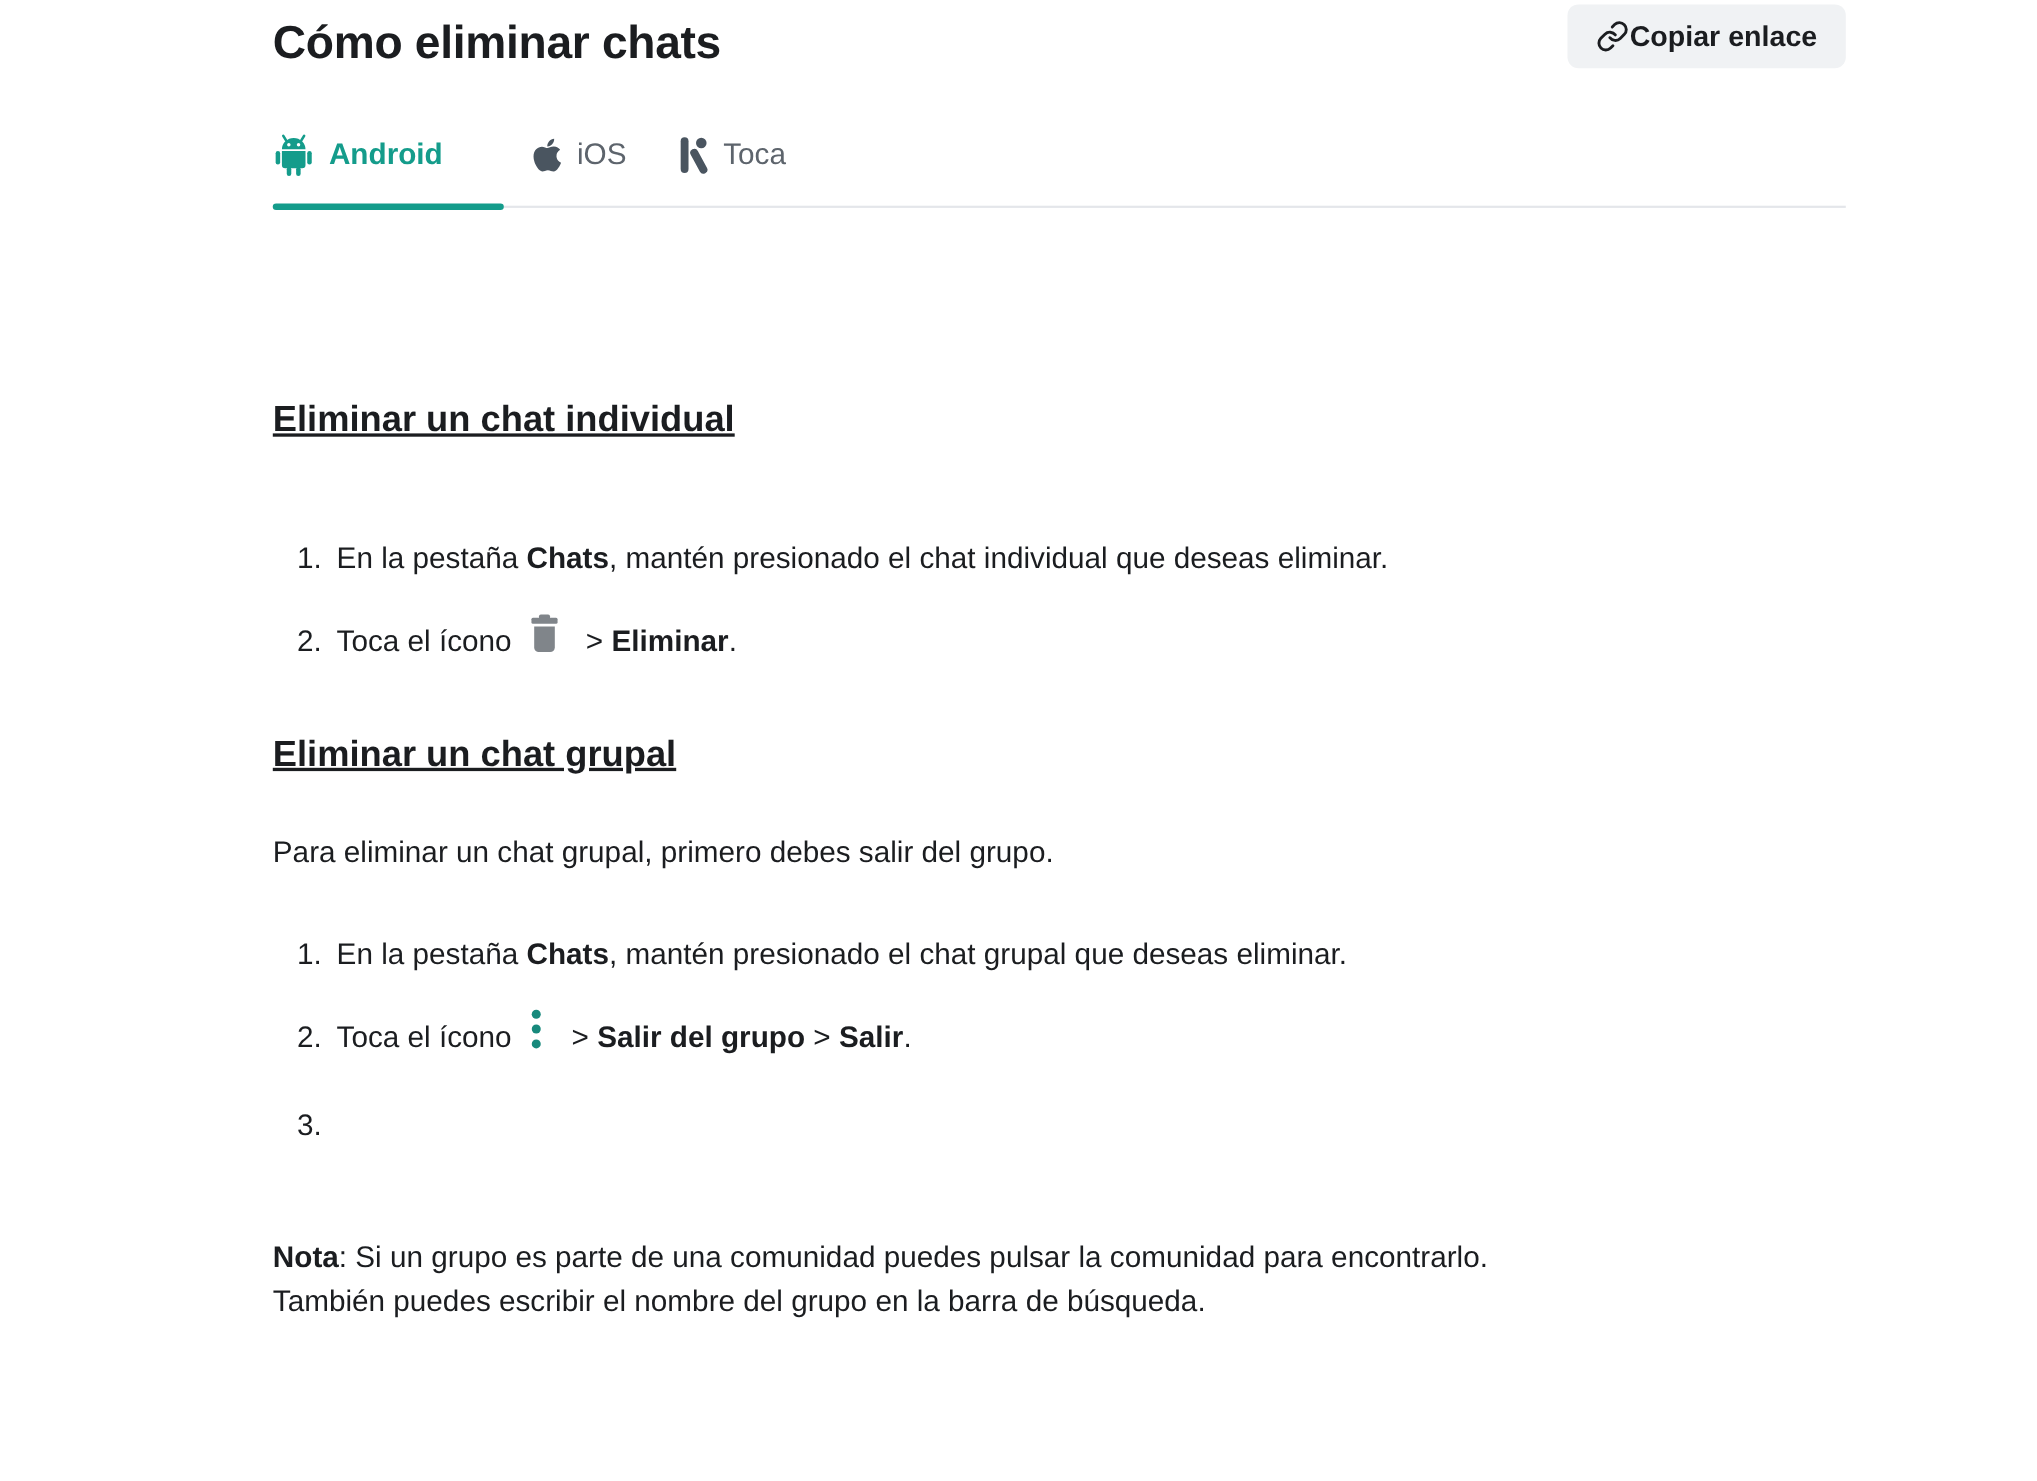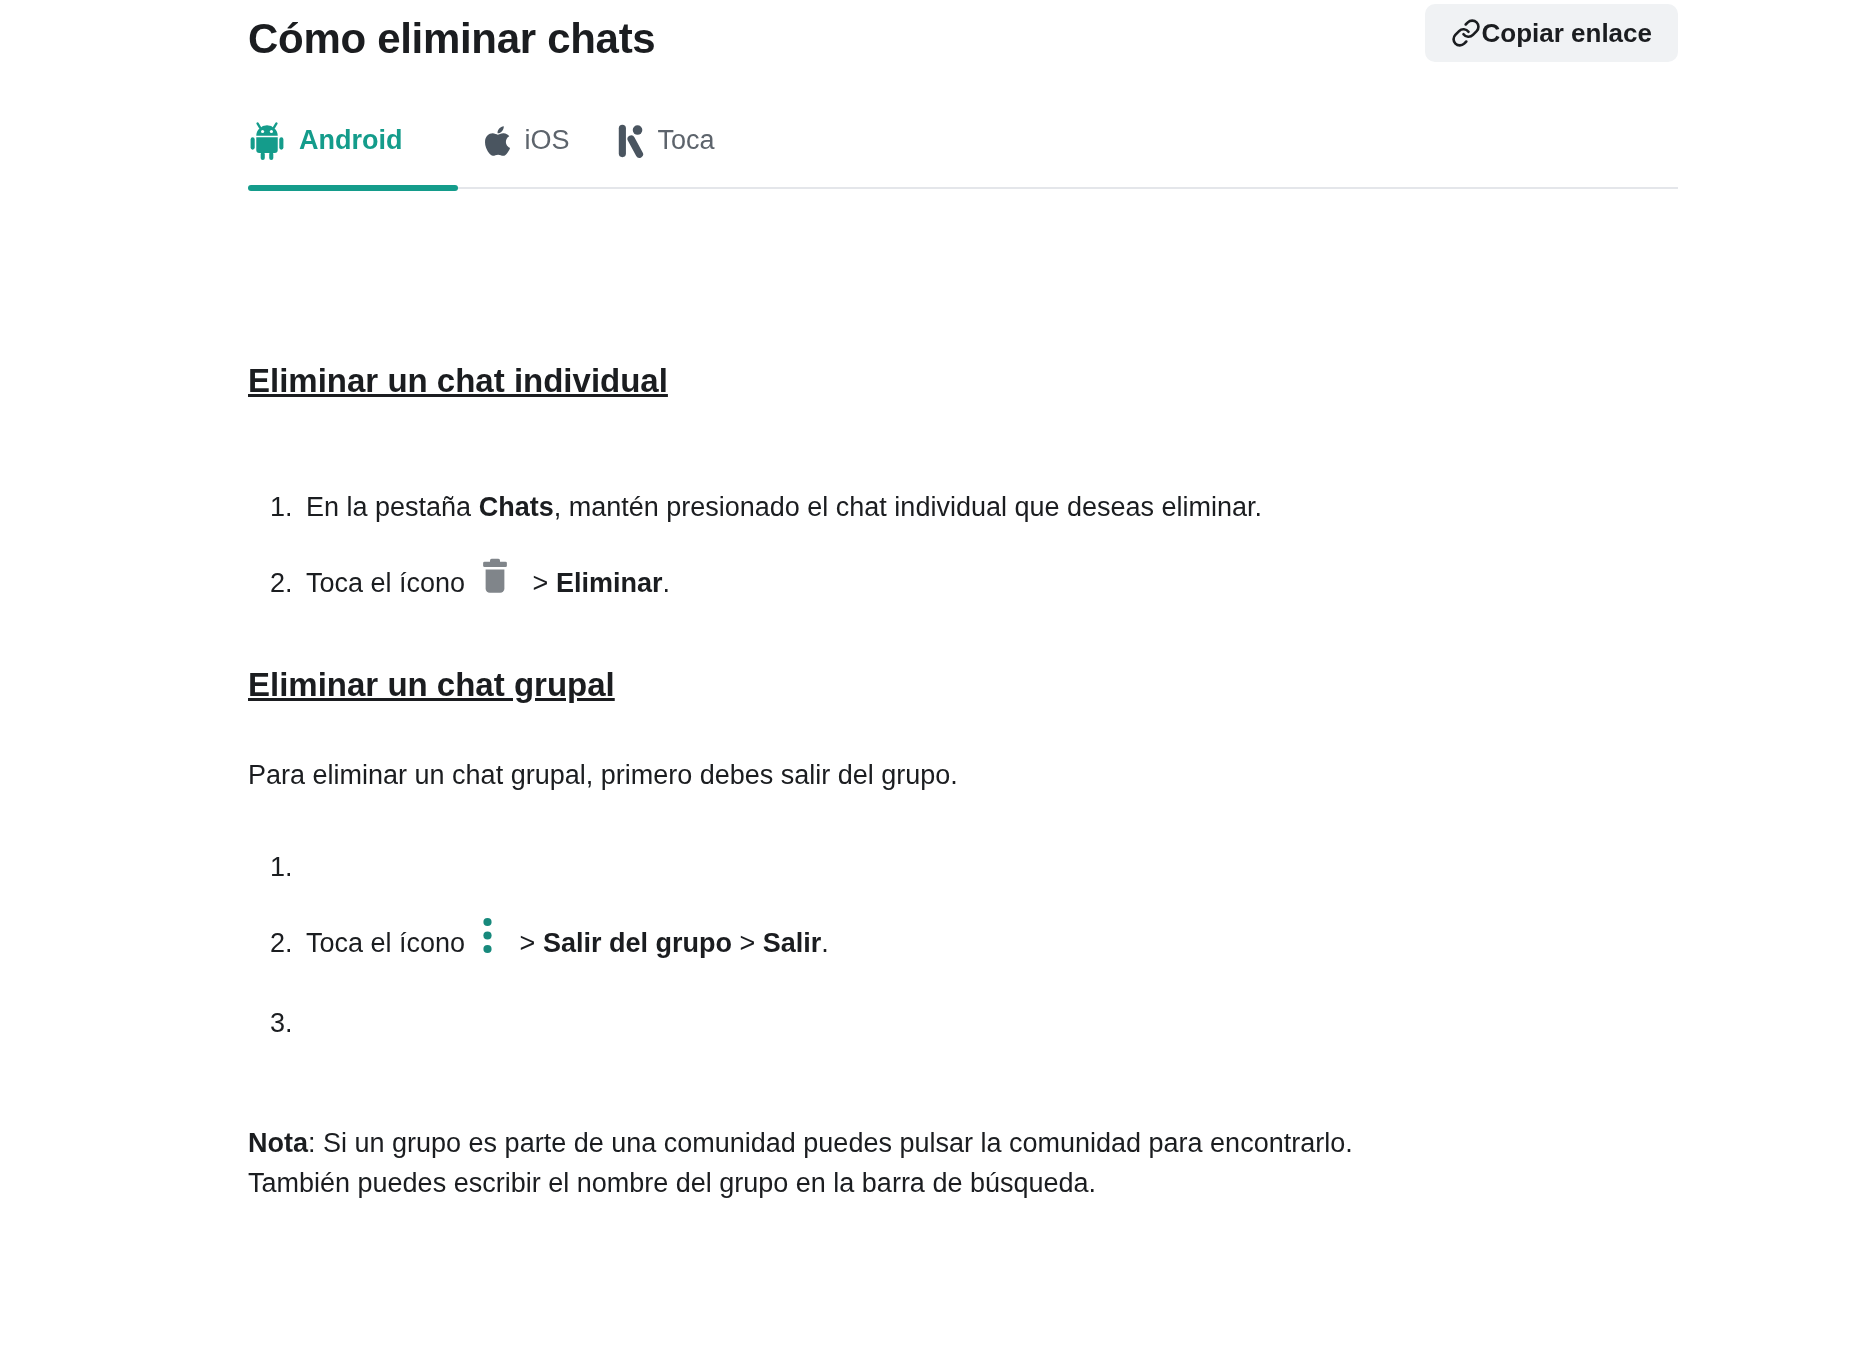--- a/index.html
+++ b/index.html
@@ -147,20 +147,21 @@
         </div>
       </div>
     </section>
 
     <section class="section-group">
       <h2>Eliminar un chat grupal</h2>
       <p class="intro">Para eliminar un chat grupal, primero debes salir del grupo.</p>
       <div class="list">
         <div class="step">
           <span class="num">1.</span>
+          <span class="txt"><span>En la pestaña </span><b>Chats</b><span>, mantén presionado el chat grupal que deseas eliminar.</span></span>
         </div>
         <div class="step">
           <span class="num">2.</span>
           <span class="txt"><span>Toca el ícono</span><span class="icon-inline icon-dots"><svg width="11" height="37" viewBox="0 0 11 37" fill="#17897c">
                   <circle cx="5.5" cy="5" r="4.1"></circle>
                   <circle cx="5.5" cy="18.5" r="4.1"></circle>
                   <circle cx="5.5" cy="32" r="4.1"></circle>
                 </svg></span><span class="sep"> &gt; </span><b>Salir del grupo</b><span class="sep"> &gt; </span><b>Salir</b><span>.</span></span>
         </div>
         <div class="step">

